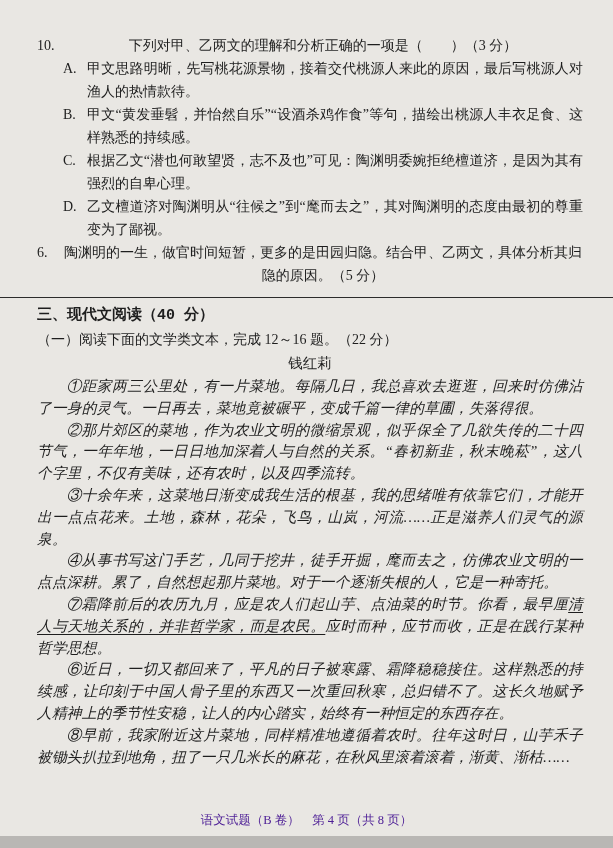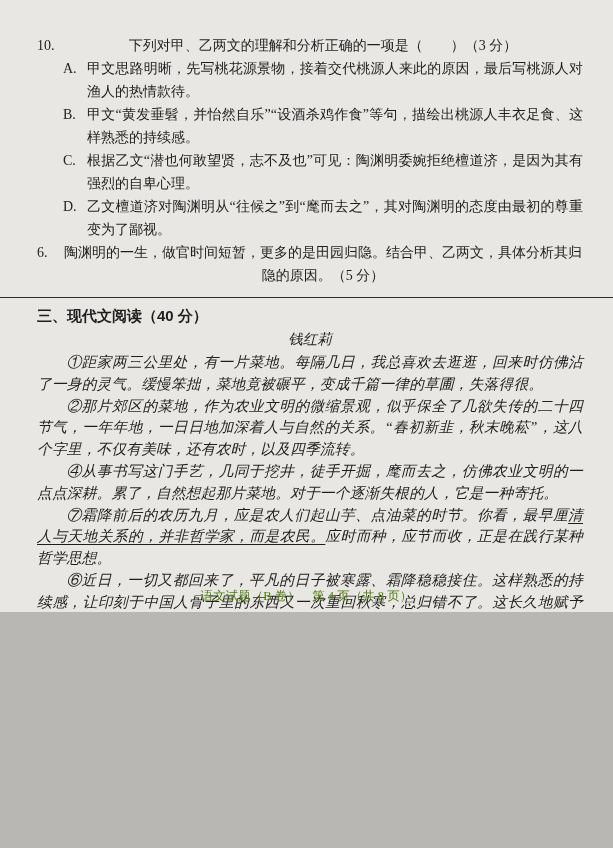--- a/index.html
+++ b/index.html
@@ -1,19 +1,19 @@
 <!DOCTYPE html>
 <html><head>
 <meta charset="utf-8">
 <style>
   html, body { margin: 0; padding: 0; }
   body { width: 613px; height: 848px; background: #b9b7b4; }
   .page {
     position: relative;
-    width: 613px; height: 612px;
+    width: 613px; height: 836px;
     box-sizing: border-box;
     background: #e9e7e3;
     color: #1e1e1e;
     font-family: "Liberation Serif", serif;
     padding: 34px 30px 0 37px;
     overflow: hidden;
   }
   
   .questions { font-size: 14px; line-height: 23px; }
   .q { display: flex; }
@@ -24,57 +24,56 @@
   .opt-label { flex: 0 0 24px; }
   .opt-text { flex: 1; text-align: justify; }
   
   .divider {
     border: none;
     border-top: 1.6px solid #2c2c2c;
     margin: 10px -30px 6px -37px;
   }
   
   .section-heading {
-    font-family: Liberation Sans, sans-serif;
+    font-family: Liberation Mono, monospace;
     font-weight: bold;
     font-size: 15px; line-height: 24px;
     margin: 0;
   }
   .section-intro { font-size: 14px; line-height: 24px; }
   .essay-title {
     text-align: center;
     font-family: "Liberation Sans", sans-serif;
     font-weight: bold;
     font-size: 15.5px; line-height: 25px;
     margin: 3px 0 0 0;
   }
   .essay-author {
     text-align: center;
     font-size: 14.5px; line-height: 23px;
-    font-style: italic;
   }
   
   .essay-body { margin-top: 1px; }
   .essay-body p {
     margin: 0;
     text-indent: 2em;
     text-align: justify;
     font-size: 14.7px;
     line-height: 21.8px;
     font-style: italic;
     letter-spacing: 0.2px;
   }
   .u { text-decoration: underline; text-underline-offset: 3px; }
   
   .footer {
     position: absolute;
     left: 0; right: 0; bottom: 7px;
     text-align: center;
     font-size: 12.5px;
-    color: #4d7c0f;
+    color: #4c1d95;
   }
 </style>
 </head>
 <body>
 
 <div class="page">
 
   <div class="questions">
 
     <div class="q">
@@ -104,26 +103,28 @@
     <div class="q">
       <span class="q-num">6.</span>
       <span class="q-body">陶渊明的一生，做官时间短暂，更多的是田园归隐。结合甲、乙两文，具体分析其归隐的原因。（5 分）</span>
     </div>
 
   </div>
 
   <hr class="divider">
 
   <p class="section-heading">三、现代文阅读（40 分）</p>
+  <div class="section-intro">（一）阅读下面的文学类文本，完成 12～16 题。（22 分）</div>
 
   <div class="essay-author">钱红莉</div>
 
   <div class="essay-body">
-      <p><span>①距家两三公里处，有一片菜地。每隔几日，我总喜欢去逛逛，回来时仿佛沾了一身的灵气。缓慢笨拙，菜地竟被碾平，变成千篇一律的草圃，失落得很。</span></p>
+      <p><span>①距家两三公里处，有一片菜地。每隔几日，我总喜欢去逛逛，回来时仿佛沾了一身的灵气。一日再去，菜地竟被碾平，变成千篇一律的草圃，失落得很。</span></p>
       <p><span>②那片郊区的菜地，作为农业文明的微缩景观，似乎保全了几欲失传的二十四节气，一年年地，一日日地加深着人与自然的关系。“春初新韭，秋末晚菘”，这八个字里，不仅有美味，还有农时，以及四季流转。</span></p>
+      <p><span>③十余年来，这菜地日渐变成我生活的根基，我的思绪唯有依靠它们，才能开出一点点花来。土地，森林，花朵，飞鸟，山岚，河流……正是滋养人们灵气的源泉。</span></p>
       <p><span>④从事书写这门手艺，几同于挖井，徒手开掘，麾而去之，仿佛农业文明的一点点深耕。累了，自然想起那片菜地。对于一个逐渐失根的人，它是一种寄托。</span></p>
       <p><span>⑦霜降前后的农历九月，应是农人们起山芋、点油菜的时节。你看，最早厘</span><span class="u">清人与天地关系的，并非哲学家，而是农民。</span><span>应时而种，应节而收，正是在践行某种哲学思想。</span></p>
       <p><span>⑥近日，一切又都回来了，平凡的日子被寒露、霜降稳稳接住。这样熟悉的持续感，让印刻于中国人骨子里的东西又一次重回秋寒，总归错不了。这长久地赋予人精神上的季节性安稳，让人的内心踏实，始终有一种恒定的东西存在。</span></p>
       <p><span>⑧早前，我家附近这片菜地，同样精准地遵循着农时。往年这时日，山芋禾子被锄头扒拉到地角，扭了一只几米长的麻花，在秋风里滚着滚着，渐黄、渐枯……</span></p>
     </div>
 
   <div class="footer">语文试题（B 卷）　第 4 页（共 8 页）</div>
 
 </div>
 

